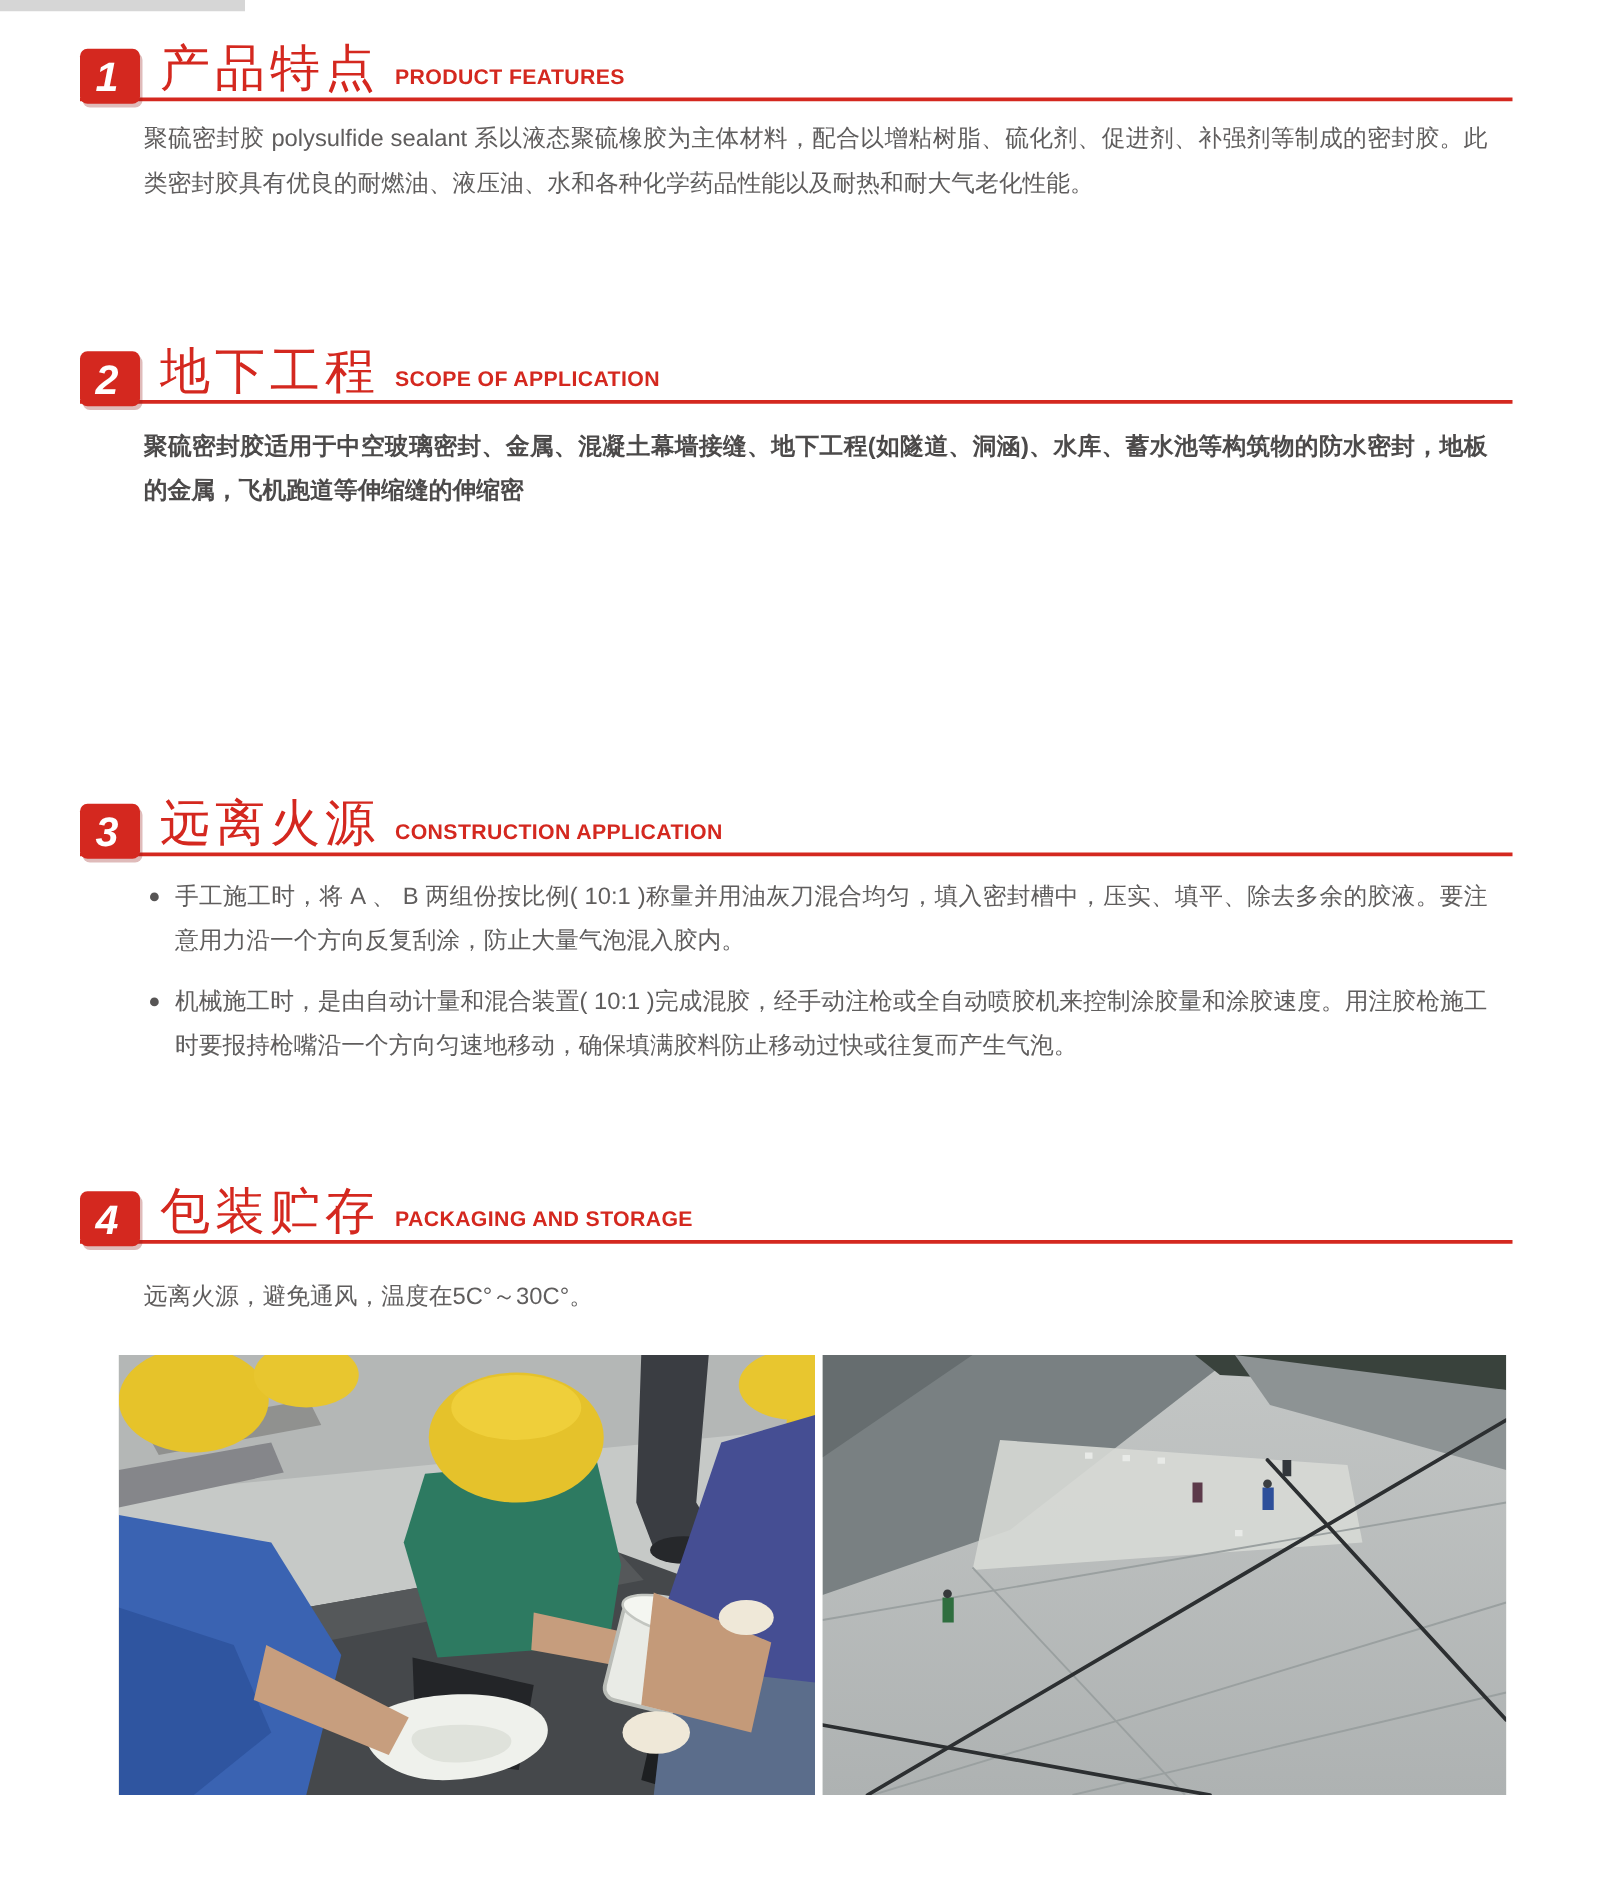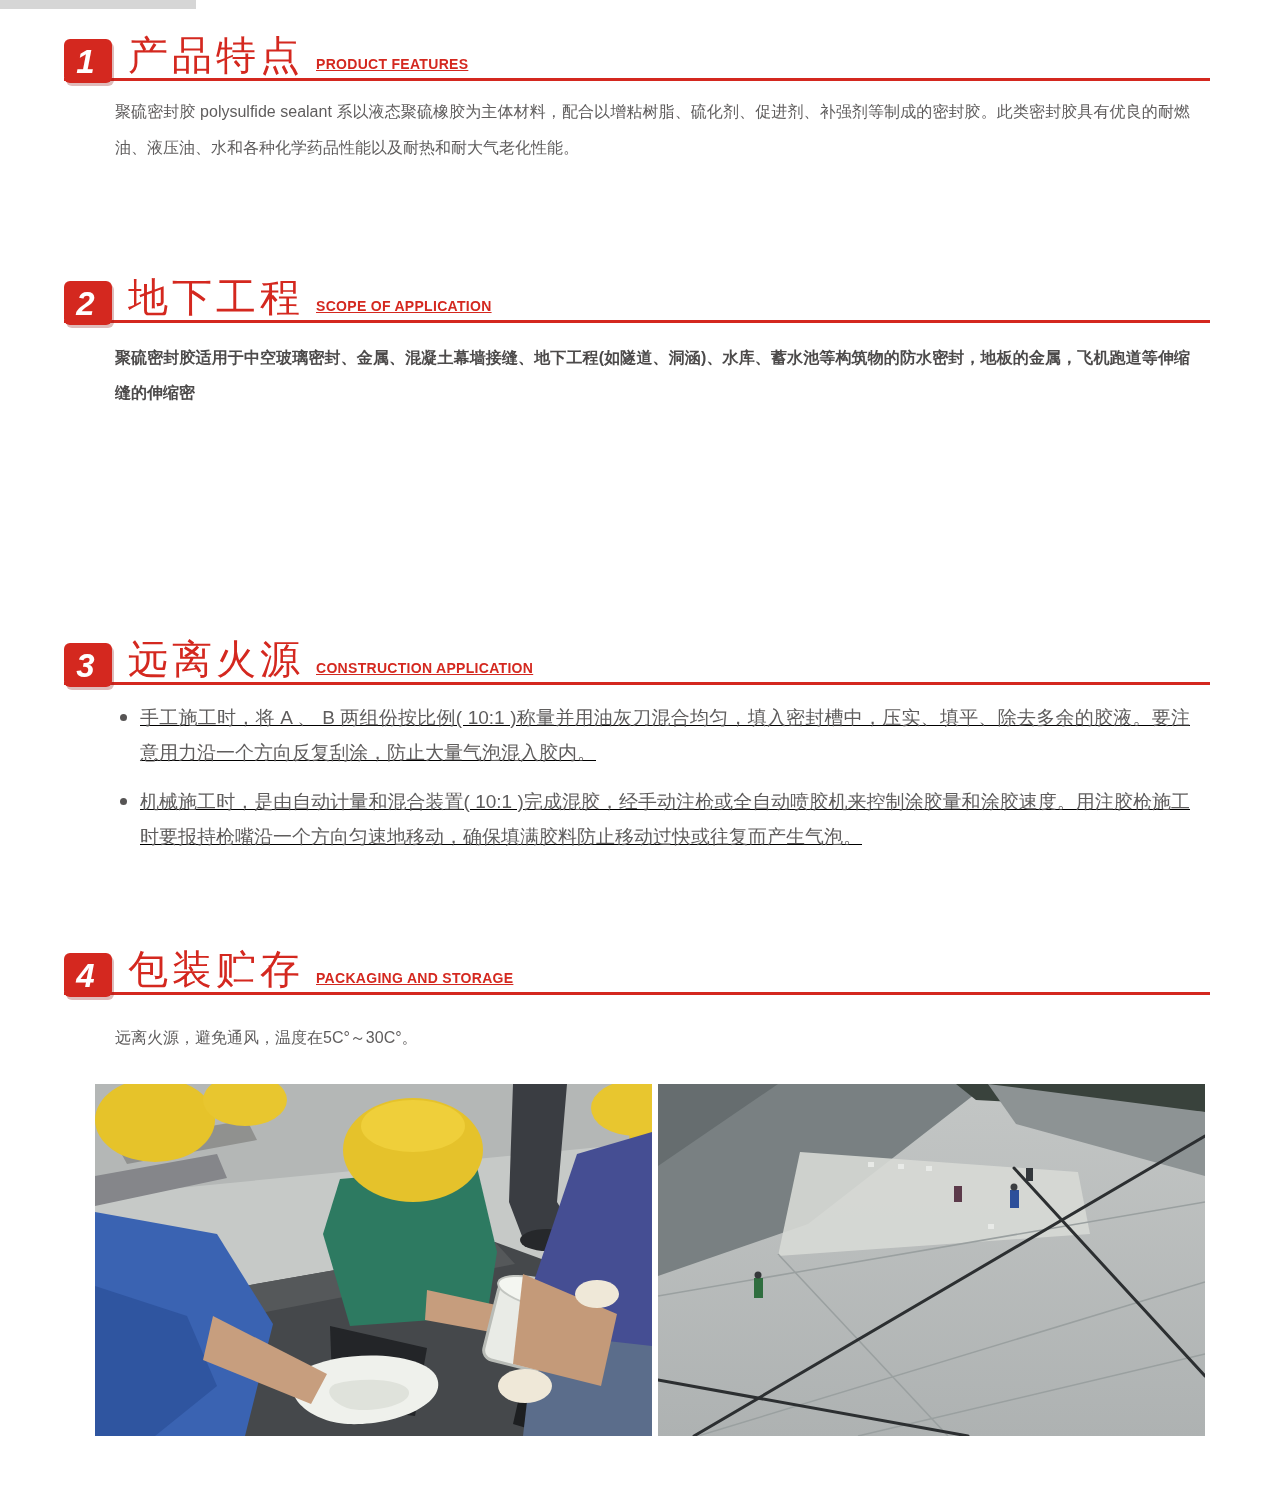--- a/index.html
+++ b/index.html
@@ -35,37 +35,37 @@
   .badge span {
     color:#fff; font-size:33px; font-weight:bold; font-style:italic;
     line-height:1; padding-right:5px;
   }
   .zh {
     font-size:40px; font-weight:normal; color:var(--accent);
     margin:0 0 0 16px; line-height:1.05; letter-spacing:4px;
     white-space:nowrap;
   }
   .en {
-    font-size:14px; font-weight:bold; color:var(--accent);
-    margin:0 0 4px 12px; letter-spacing:.3px; white-space:nowrap;text-decoration:underline;
+    font-size:17px; font-weight:bold; color:var(--accent);
+    margin:0 0 4px 12px; letter-spacing:.3px; white-space:nowrap;
   }
   .body-text {
     position:absolute; left:115px; width:1075px;
-    font-size:16px; line-height:36px; color:#5f5d5d;
+    font-size:19px; line-height:36px; color:#5f5d5d;
     margin:0; text-align:justify;
   }
   .lead {
     font-weight:bold; color:#4c4a4a; line-height:35px;
   }
   .num-list { position:absolute; left:115px; width:1075px; margin:0; padding:0; list-style:none; }
   .num-list li {
     font-size:19px; line-height:37px; color:#5f5d5d; margin:0;
   }
   .num-list li + li { margin-top:2px; }
-  .dot-list { position:absolute; left:118px; width:1072px; margin:0; padding:0; list-style:none;text-decoration:underline; }
+  .dot-list { position:absolute; left:118px; width:1072px; margin:0; padding:0; list-style:none; }
   .dot-list li {
     position:relative; padding-left:22px;
     font-size:19px; line-height:35px; color:#5f5d5d; text-align:justify;
   }
   .dot-list li + li { margin-top:14px; }
   .dot-list li::before {
     content:""; position:absolute; left:2px; top:14px;
     width:7px; height:7px; border-radius:50%; background:#565454;
   }
   .photo-row { position:absolute; top:1084px; left:95px; width:1110px; height:352px; }

